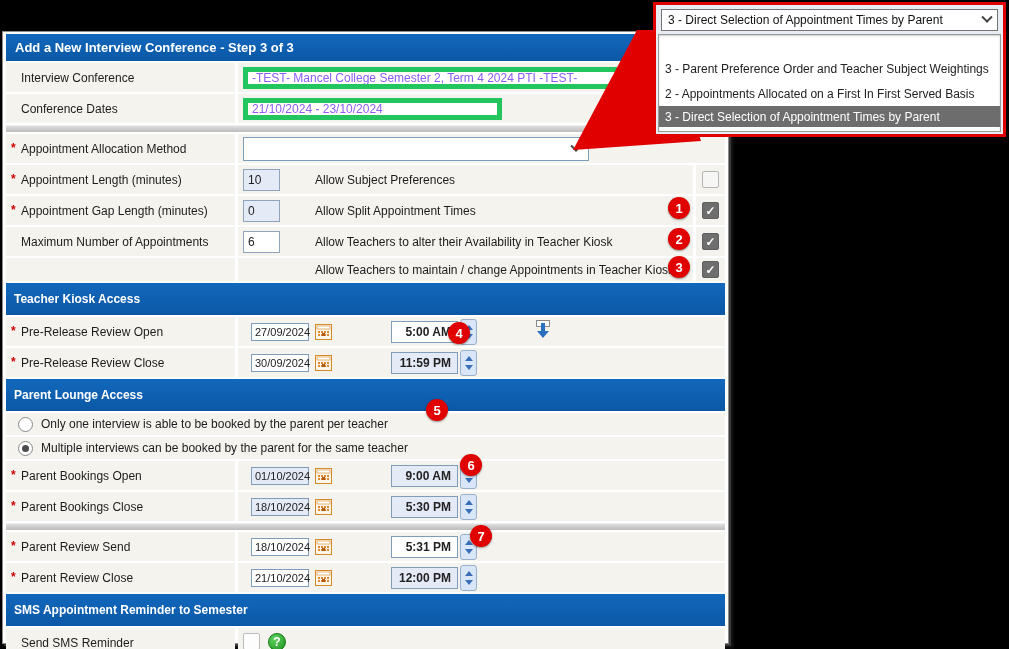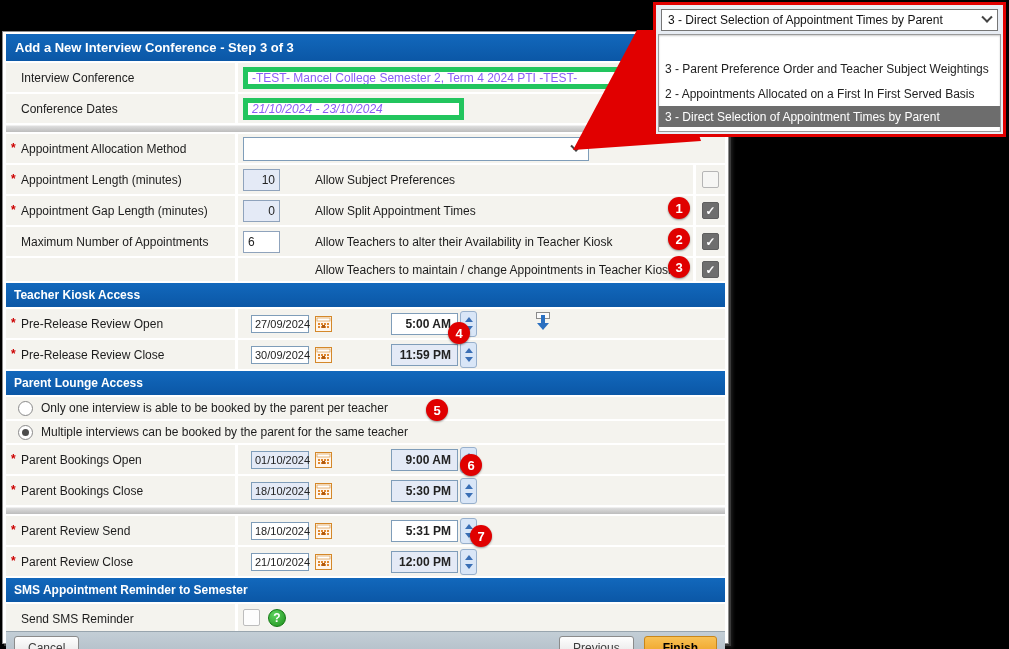--- a/index.html
+++ b/index.html
@@ -16,34 +16,34 @@
               font-size:13px; font-weight:bold; display:flex; align-items:center;
               padding-left:9px; flex:0 0 auto; }
   .row { display:flex; gap:3px; margin-top:2px; flex:0 0 auto; }
   .cell { background:#f4f3ee; }
   .lbl { width:229px; position:relative; padding:8px 4px 0 15px; font-size:12px; color:#1c1c1c; }
   .lbl .req { position:absolute; left:5px; top:7px; color:#cc0000; font-weight:bold; }
   .content { flex:1; display:flex; align-items:center; padding-left:5px; }
   .h29 { height:29px; } .h23 { height:23px; } .h22 { height:22px; } .h27 { height:27px; }
   .divider { height:7px; margin-top:2px; background:linear-gradient(#dedede,#bcbcbc);
              border-top:1px solid #efefef; flex:0 0 auto; }
-  .sechdr { height:24px; margin-top:2px; background:linear-gradient(#1268bc,#0b57a6);
+  .sechdr { height:32px; margin-top:2px; background:linear-gradient(#1268bc,#0b57a6);
             color:#fff; font-size:12px; font-weight:bold; display:flex; align-items:center;
             padding-left:8px; flex:0 0 auto; }
 
   input.txt { height:22px; border:5px solid #22c55e; background:#fff; font-size:12px;
               color:#8b5cf6; padding:0 4px; font-family:"Liberation Sans",sans-serif; }
-  .in-conf { width:402px; } .in-dates { width:221px; color:#8b8b8b;font-style:italic; }
+  .in-conf { width:402px; } .in-dates { width:259px; color:#8b8b8b; }
   .selectbox { width:346px; height:24px; border:1px solid #7f9db9; background:#fff;
                display:flex; align-items:center; justify-content:flex-end; padding-right:8px; }
   .chev { width:8px; height:8px; border-right:2px solid #444; border-bottom:2px solid #444;
           transform:rotate(45deg) translate(-2px,-2px); }
   .numbox { width:37px; height:22px; border:1px solid #8fa3bc; background:#fff; font-size:12px;
             color:#222; padding:0 4px; text-align:left; }
-  .tint { background:#e4eaf6 !important;text-align:right; }
+  .tint { background:#e4eaf6 !important; }
   .numwrap { width:72px; display:flex; align-items:center; }
   .allowlbl { font-size:12px; color:#1c1c1c; }
   .cbcell { width:29px; display:flex; align-items:center; justify-content:center; }
   .cb { width:17px; height:17px; border:1px solid #b5b5b5; background:#f6f6f4; border-radius:2px;
         display:flex; align-items:center; justify-content:center; font-size:12px; color:#fff; }
   .cb.on { background:#6e6e6e; border-color:#5f5f5f; }
   .cb.on::after { content:"✓"; font-weight:bold; }
   .radio { width:15px; height:15px; border:1px solid #8a8a8a; border-radius:50%;
            background:#fff; margin:0 8px 0 7px; display:flex; align-items:center; justify-content:center; }
   .radio.on::after { content:""; width:7px; height:7px; border-radius:50%; background:#4c4c4c; }

